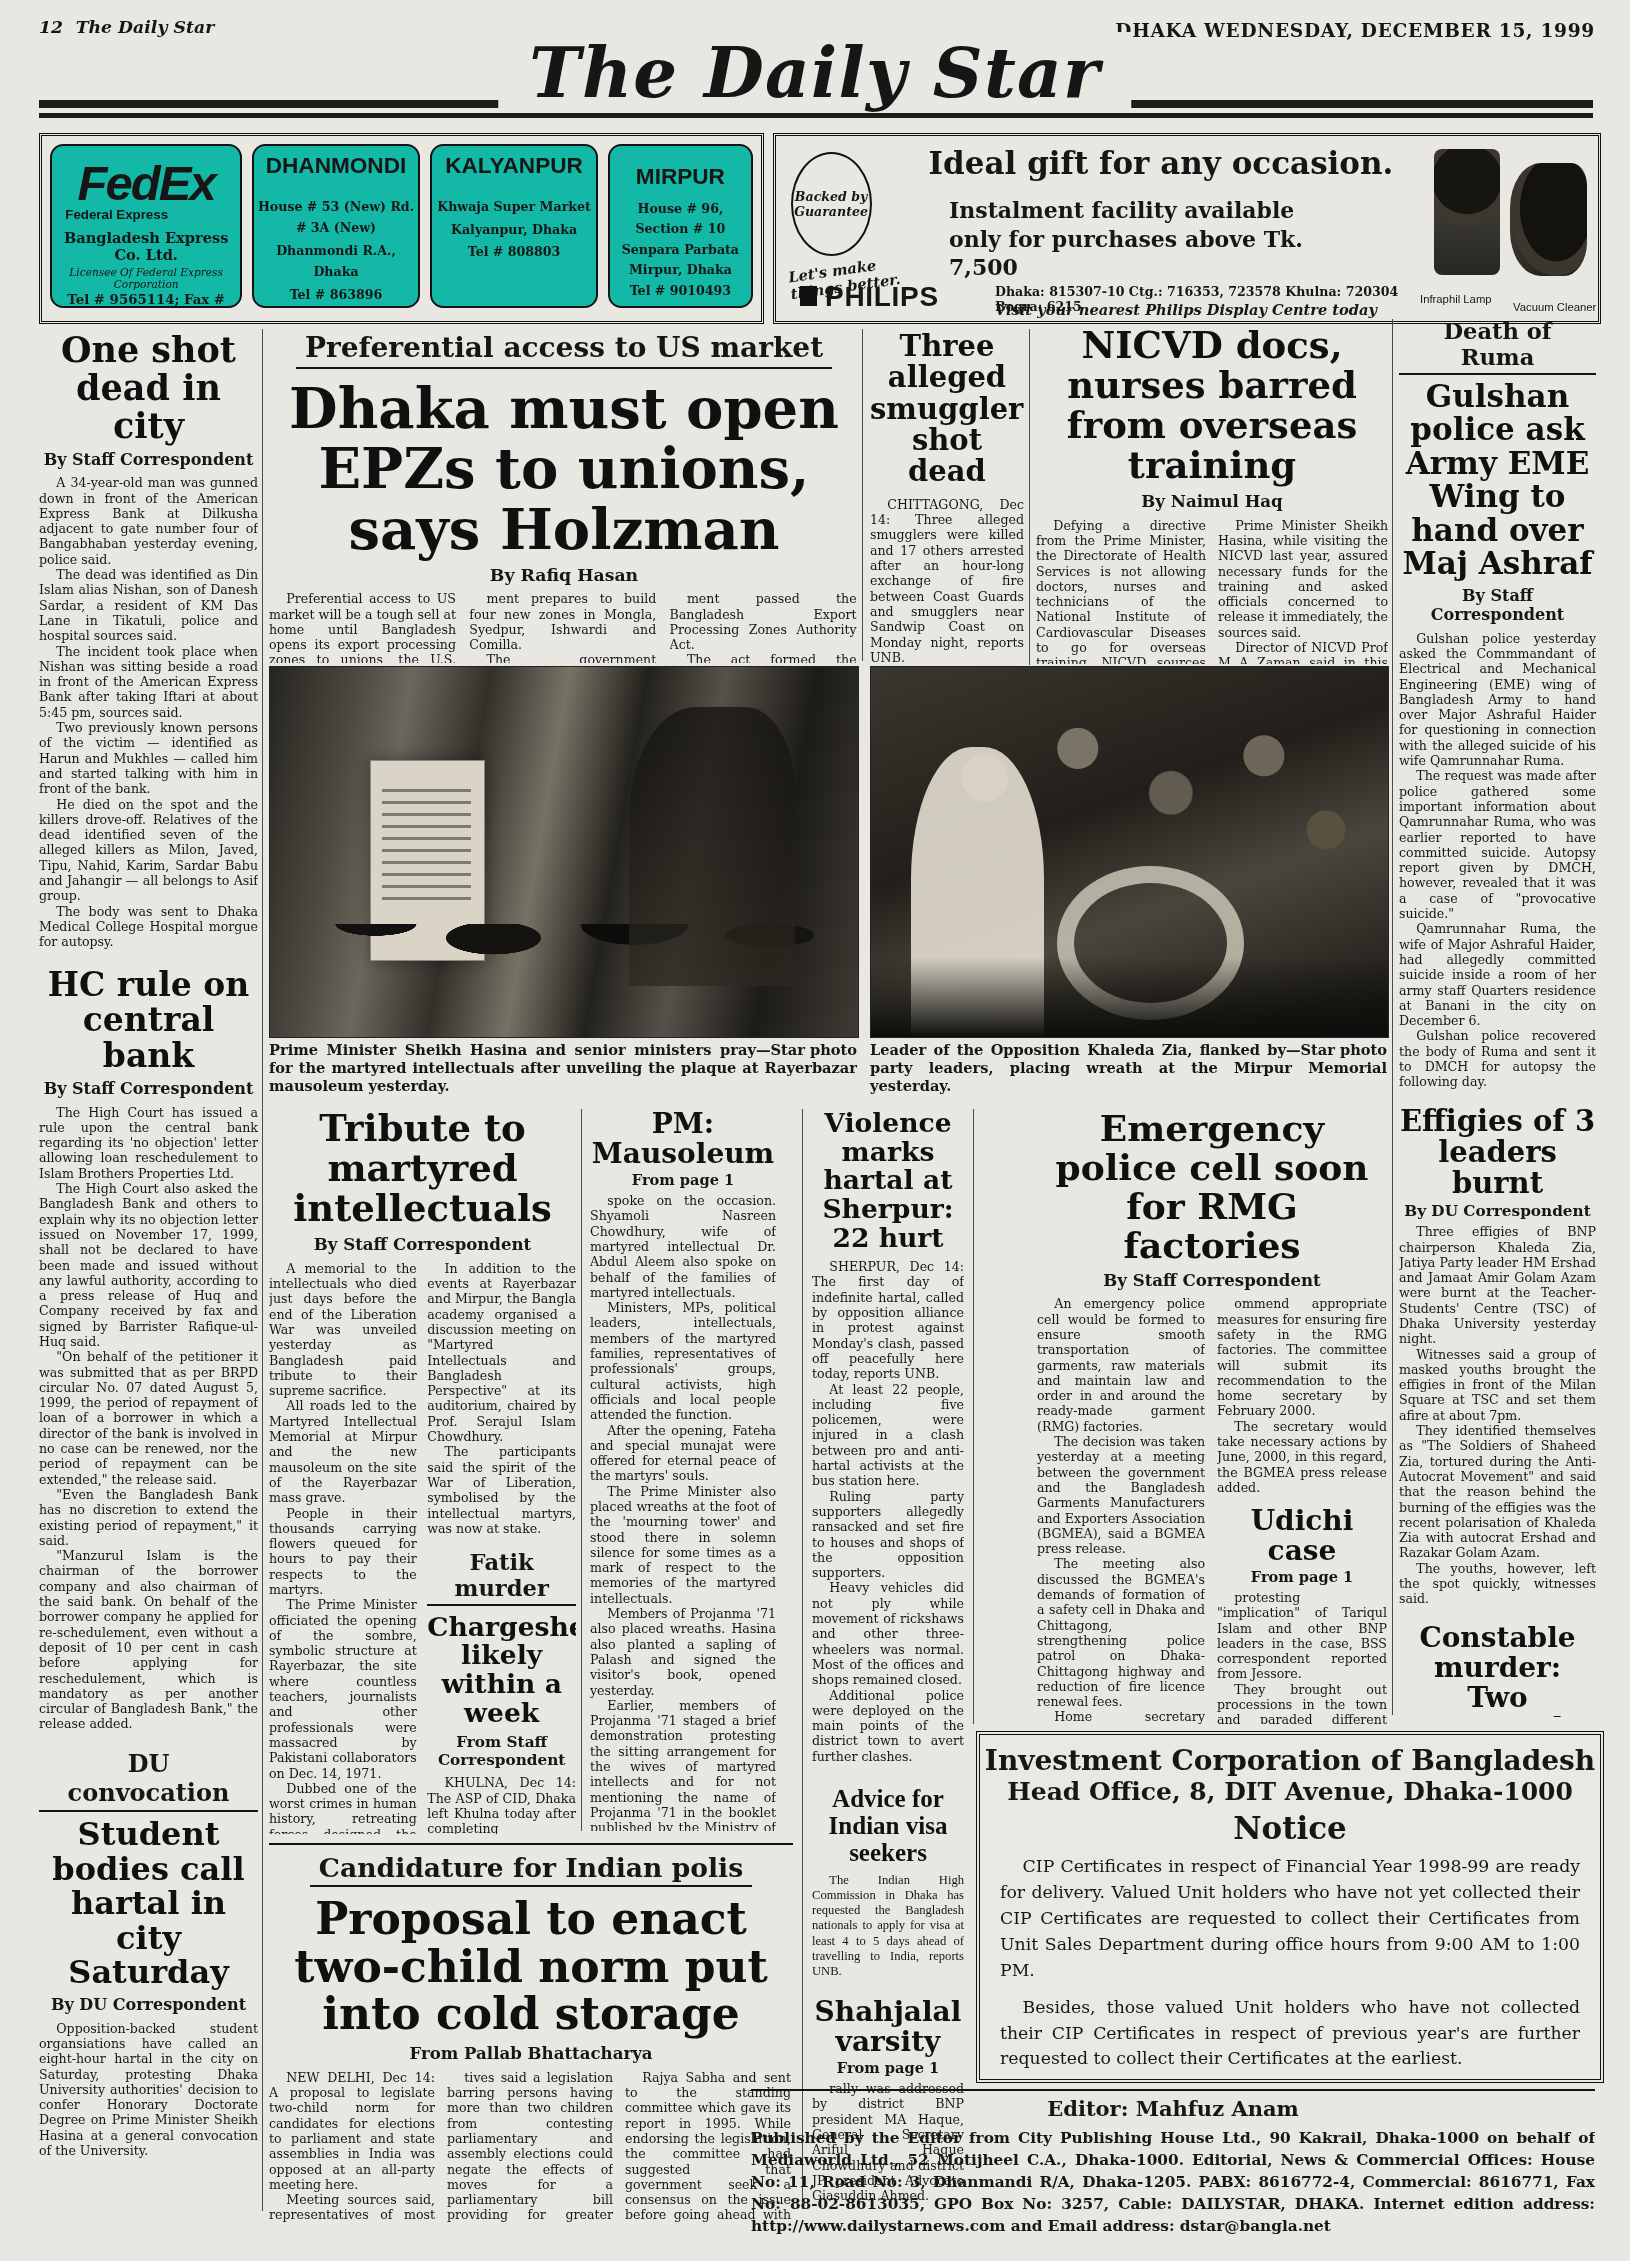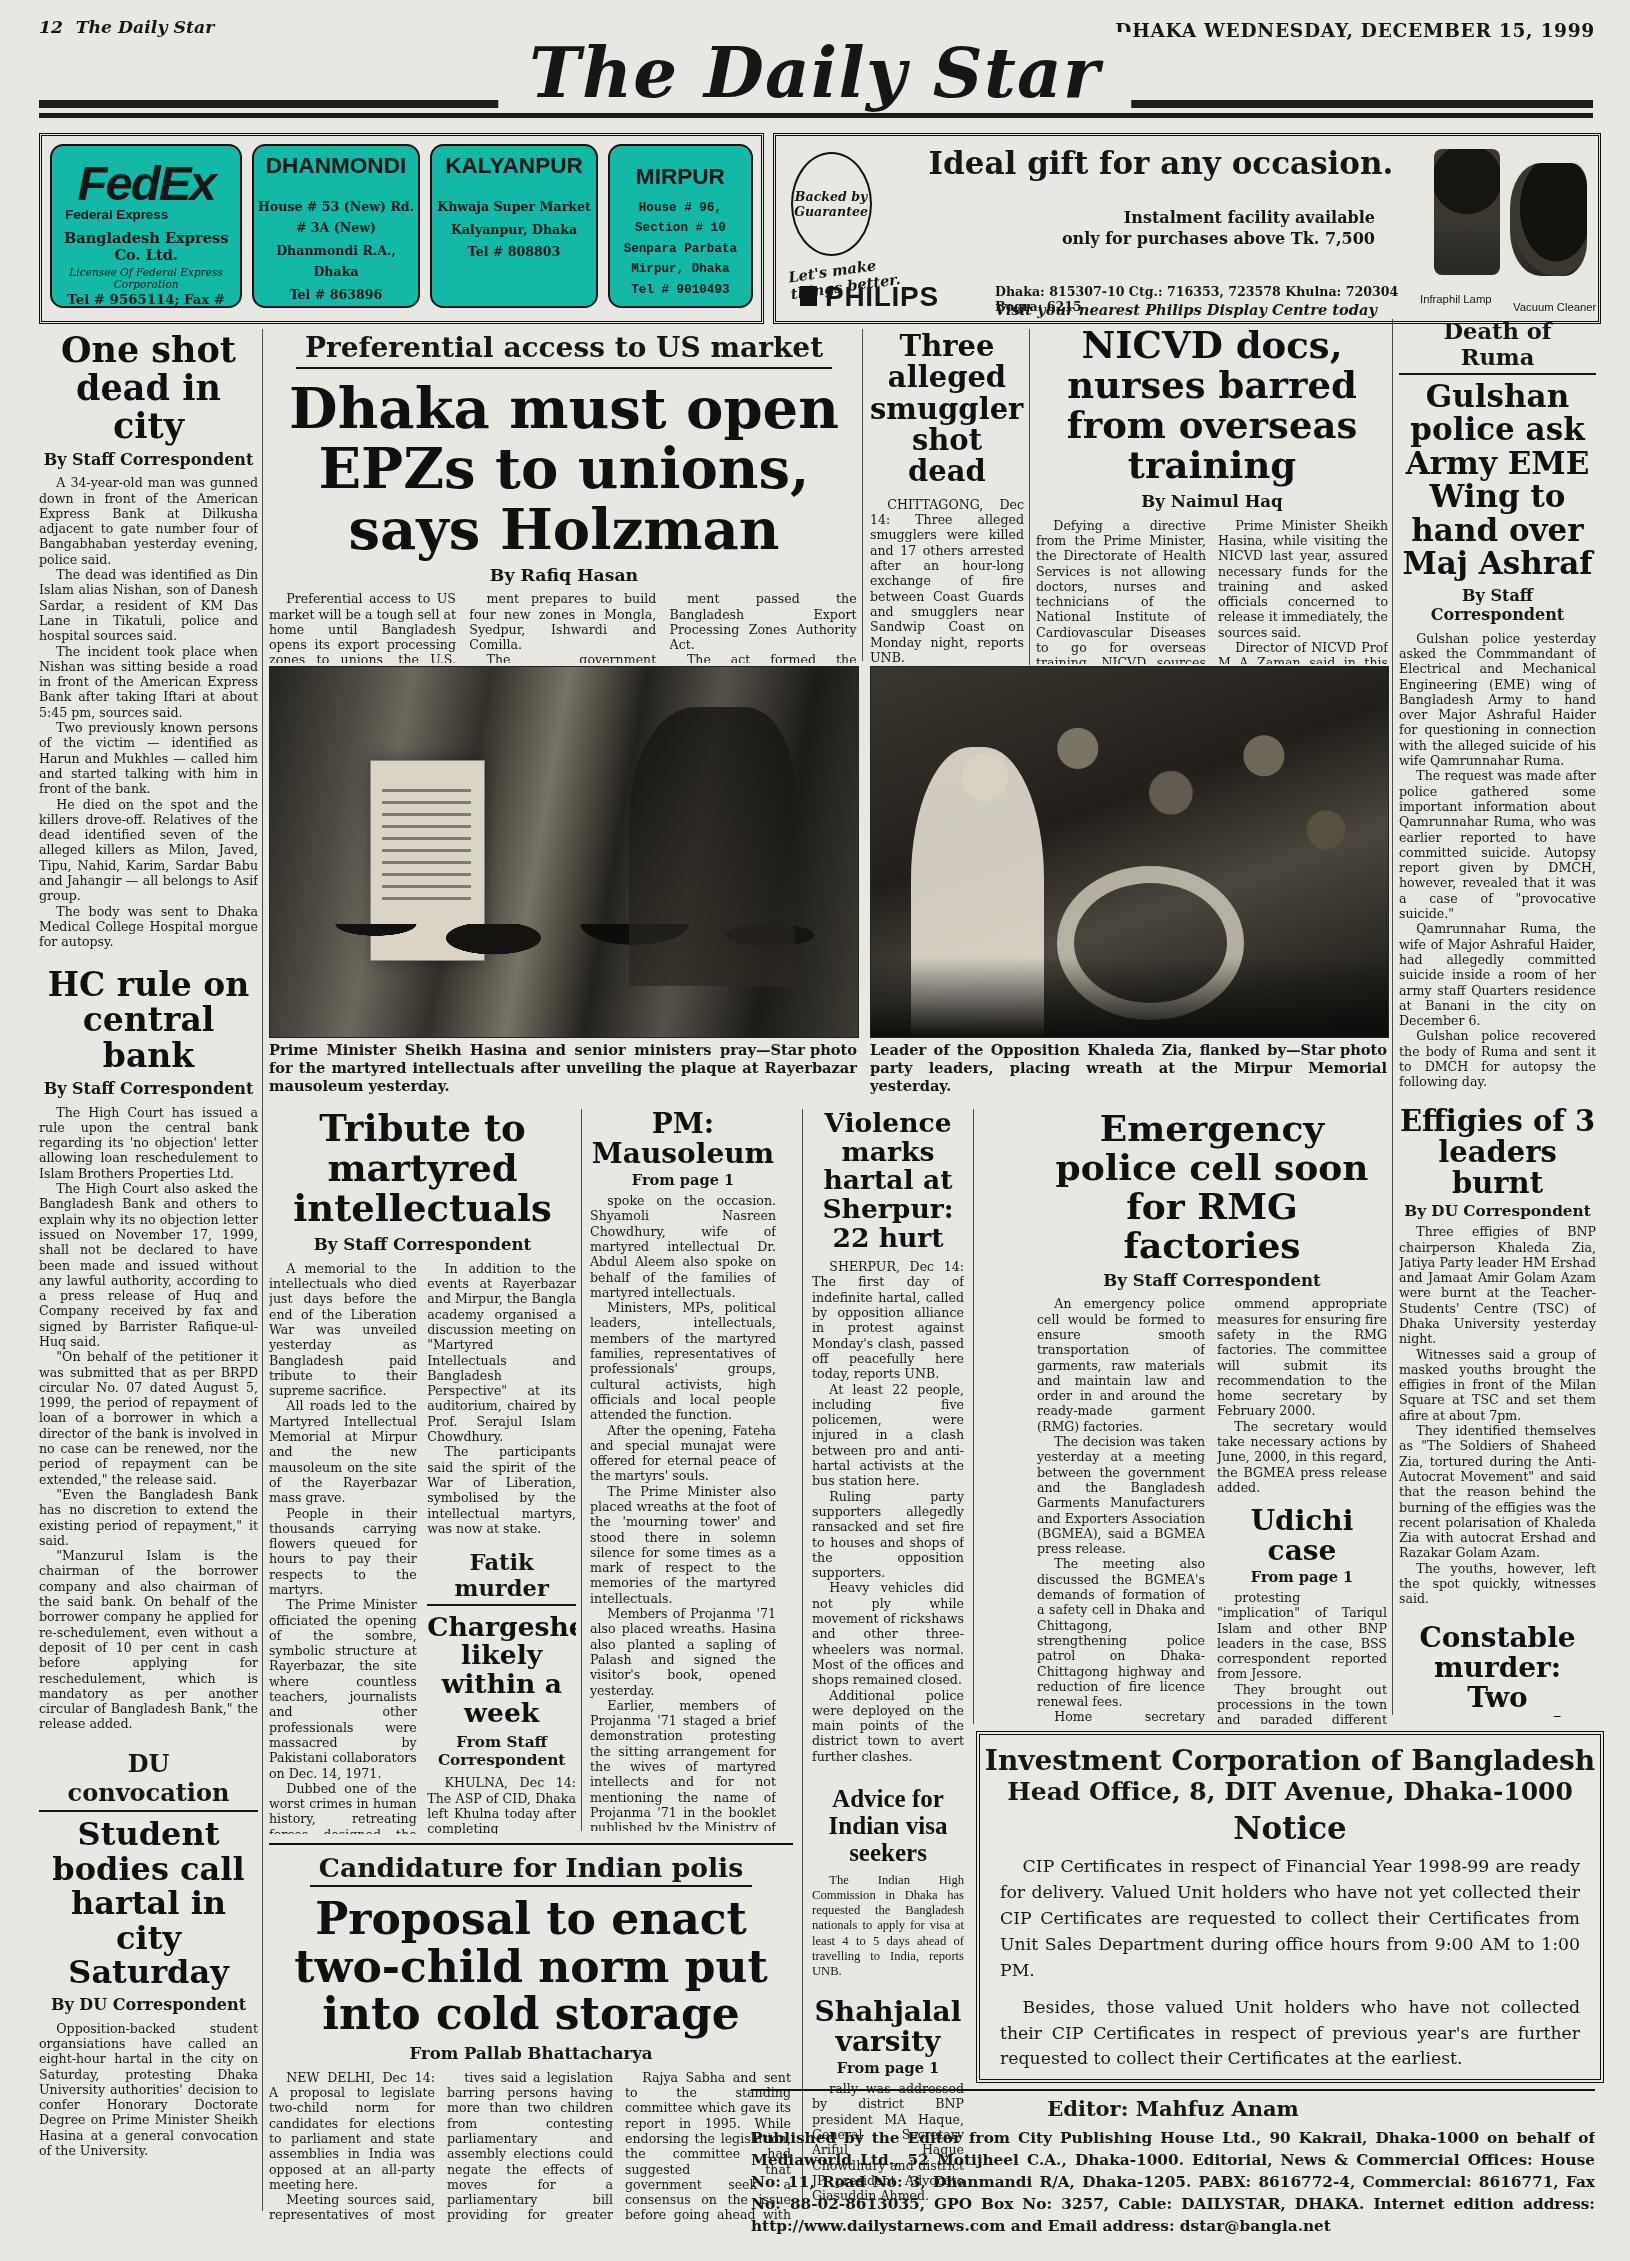--- a/index.html
+++ b/index.html
@@ -63,37 +63,37 @@
       <div class="rbox" style="flex:1;padding:6.6px 4px;">
         <div class="sans" style="font-size:22.6px;font-weight:bold;margin-bottom:17.3px;">KALYANPUR</div>
         <div style="font-size:12.6px;font-weight:bold;line-height:1.7;">
             <p class="bp">Khwaja Super Market</p>
             <p class="bp">Kalyanpur, Dhaka</p>
             <p class="bp">Tel # 808803</p>
           </div>
       </div>
       <div class="rbox" style="flex:0.85;padding:18px 4px;">
         <div class="sans" style="font-size:22.6px;font-weight:bold;margin-bottom:9.3px;">MIRPUR</div>
-        <div style="font-size:12.6px;font-weight:bold;line-height:1.55;font-family:Liberation Mono, monospace;">
+        <div style="font-size:12.6px;font-weight:bold;line-height:1.55;">
             <p class="bp">House # 96, Section # 10</p>
             <p class="bp">Senpara Parbata</p>
             <p class="bp">Mirpur, Dhaka</p>
             <p class="bp">Tel # 9010493</p>
           </div>
       </div>
     </div>
   </div>
 
   <div class="adbox" style="left:773px;top:133px;width:822px;height:185px;">
     <div class="abs" style="left:14.6px;top:16px;width:77px;height:100px;border:2.7px double #111;border-radius:50%;display:flex;flex-direction:column;justify-content:center;text-align:center;font-style:italic;font-weight:bold;font-size:12.6px;">
       <span>Backed by</span>
       <span>Guarantee</span>
     </div>
     <div class="abs" style="left:106px;top:9.3px;width:558px;text-align:center;font-weight:bold;font-size:31px;">Ideal gift for any occasion.</div>
-    <div class="abs" style="left:173px;top:72px;width:426px;text-align:right;font-weight:bold;font-size:16px;line-height:1.3;">
+    <div class="abs" style="left:173px;top:60px;width:426px;text-align:left;font-weight:bold;font-size:22px;line-height:1.3;">
       <div>Instalment facility available</div>
       <div>only for purchases above Tk. 7,500</div>
     </div>
     <div class="abs" style="left:13.3px;top:124px;width:120px;font-style:italic;font-weight:bold;font-size:14.6px;transform:rotate(-8deg);">Let's make things better.</div>
     <div class="abs" style="left:24px;top:150px;width:17.3px;height:20px;background:#111;"></div>
     <div class="abs sans" style="left:49px;top:145px;font-size:28px;font-weight:bold;letter-spacing:0.7px;">PHILIPS</div>
     <div class="abs" style="left:219px;top:148px;width:412px;font-weight:bold;font-size:12.6px;">Dhaka: 815307-10  Ctg.: 716353, 723578  Khulna: 720304  Bogra: 6215</div>
     <div class="abs" style="left:219px;top:165px;width:412px;font-style:italic;font-weight:bold;font-size:14.6px;">Visit your nearest Philips Display Centre today</div>
     <div class="abs" style="left:658px;top:13.3px;width:66px;height:126px;background:radial-gradient(circle at 50% 24%,#17150f 0 34%,#3c382f 35% 45%,transparent 46%),linear-gradient(#53504a 0%,#2b2923 90%);border-radius:8px;"></div>
     <div class="abs" style="left:734px;top:26.6px;width:77px;height:113px;background:radial-gradient(ellipse at 60% 40%,#14120e 0 55%,#3a372f 56% 70%,transparent 71%),linear-gradient(120deg,#45423a,#191713);border-radius:40% 20% 30% 40%;"></div>

